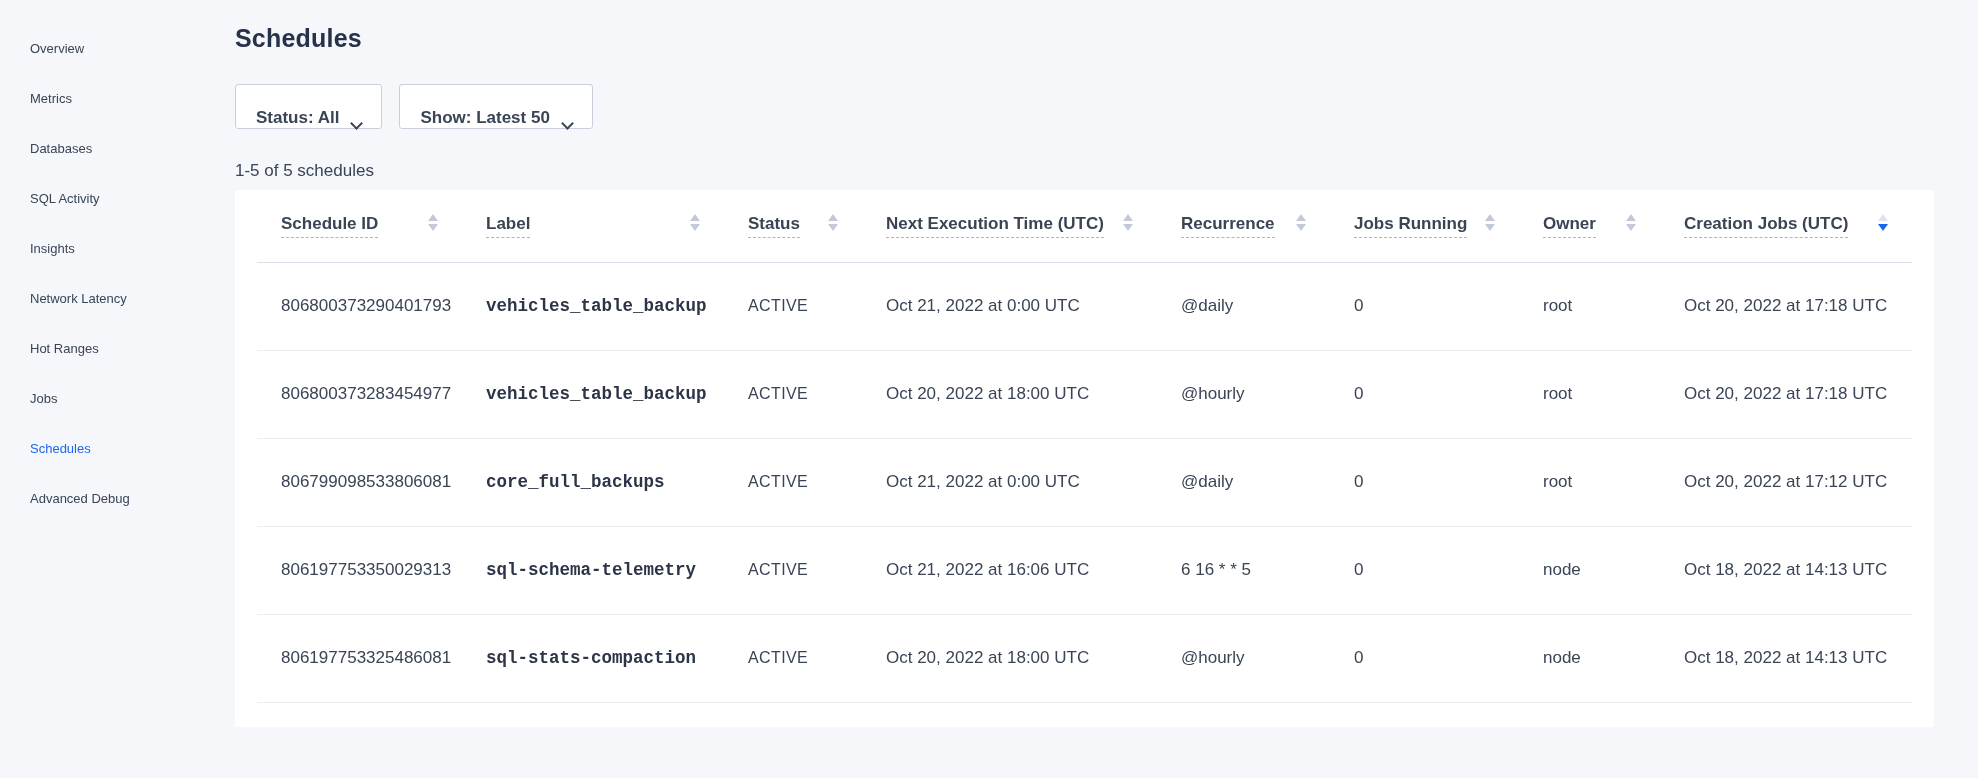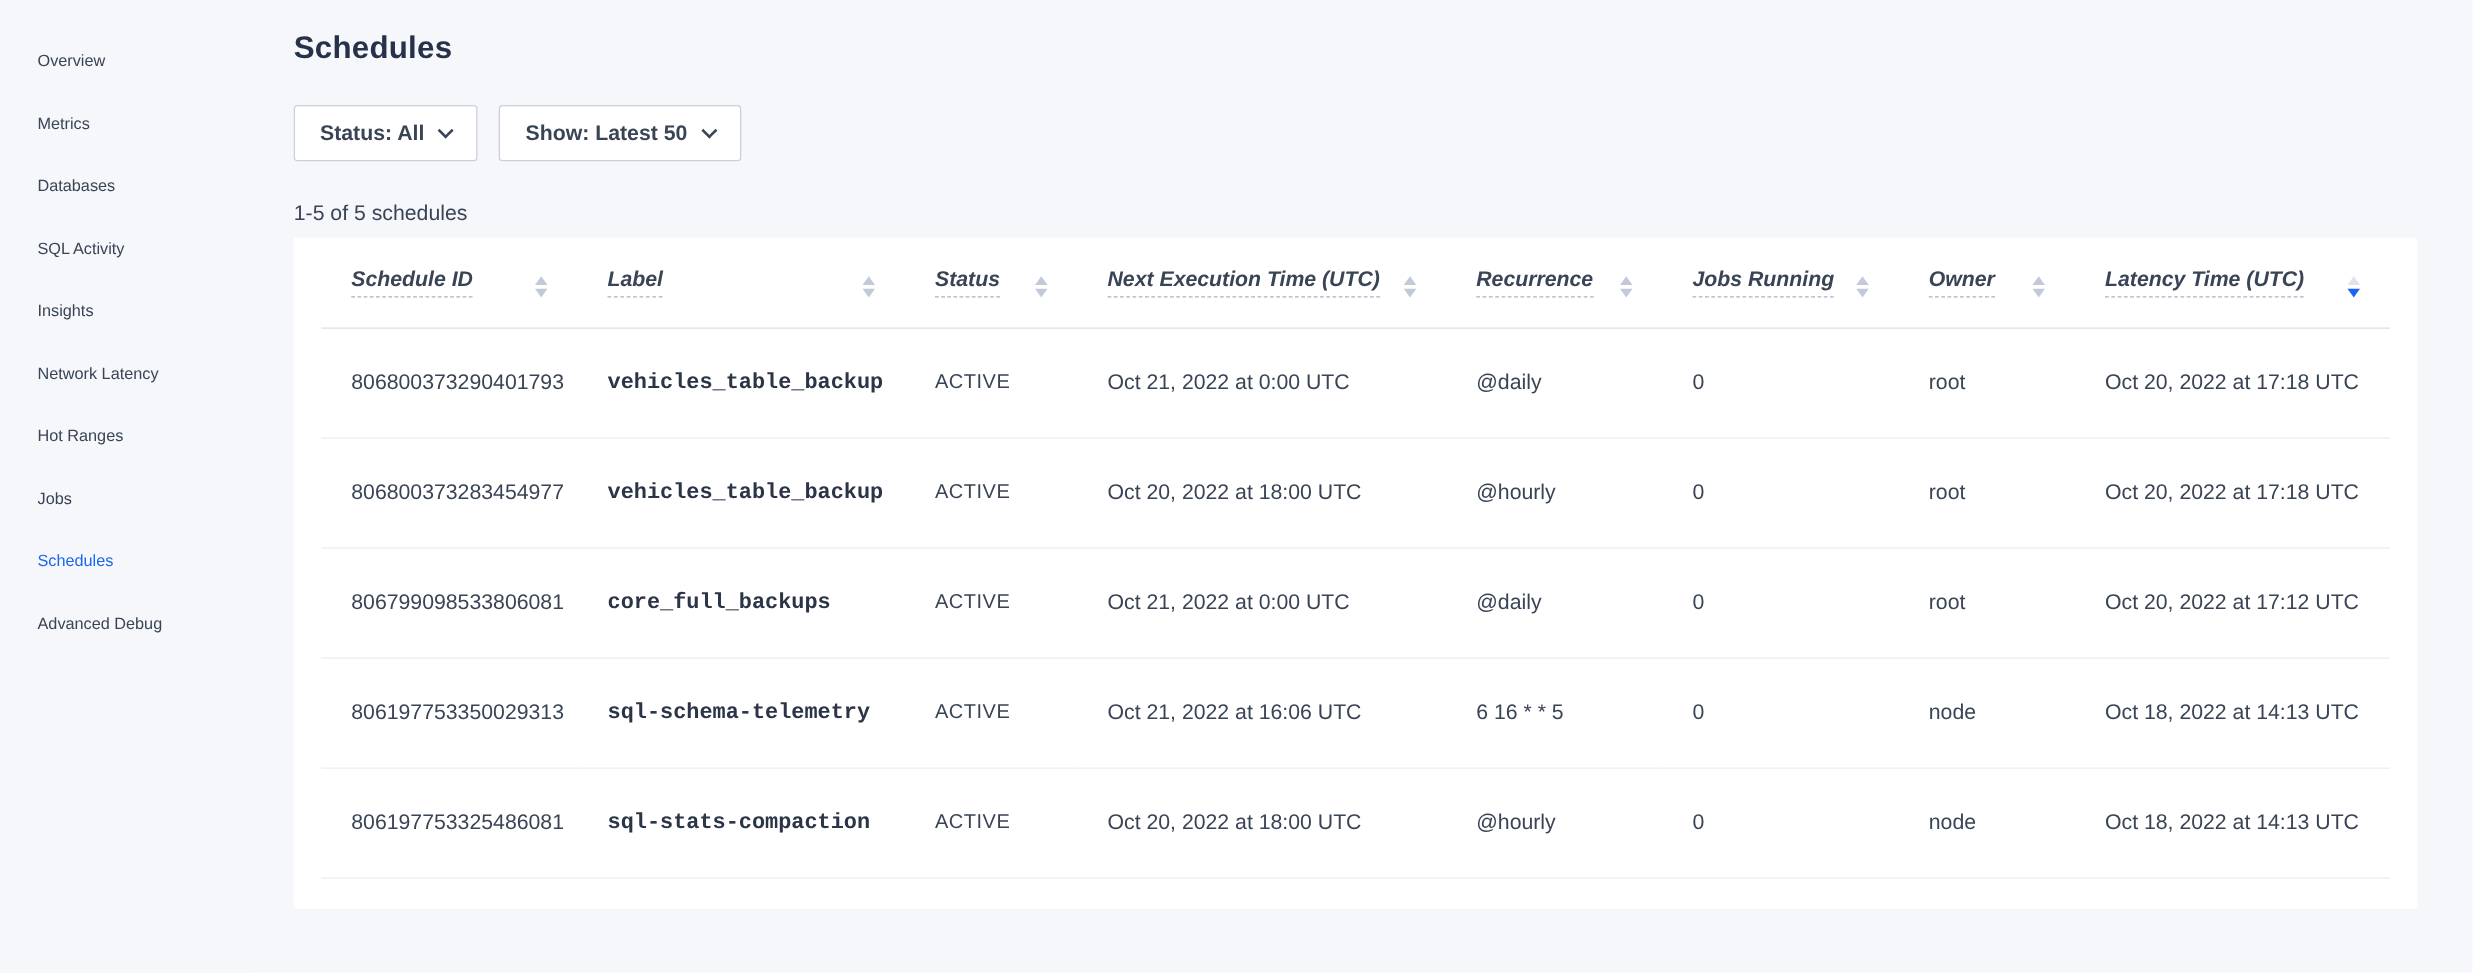--- a/index.html
+++ b/index.html
@@ -20,42 +20,42 @@
   }
   .nav-item.active { color:#1b66f0; }
 
   
   .main { flex:1; padding:24px 44px 0 0; }
   .page-title { font-size:25px; font-weight:700; color:#26314a; letter-spacing:0.2px; }
 
   .filters { display:flex; gap:17px; margin-top:31px; }
   .dropdown {
     height:45px; background:#ffffff; border:1px solid #c9d0dc; border-radius:3px;
-    display:inline-flex; align-items:center; padding:0 20px;
+    display:inline-flex; align-items:flex-end; padding:0 20px;
     font-size:17px; font-weight:700; color:#394455; cursor:pointer;
   }
   .caret {
     width:9px; height:9px; margin-left:13px; margin-top:-4px;
     border-right:2px solid #394455; border-bottom:2px solid #394455;
     transform:rotate(45deg); display:inline-block;
   }
 
   .results-count { margin-top:32px; font-size:17px; color:#394455; }
 
   
   .card {
     margin-top:9px; width:1699px; background:#ffffff; border-radius:3px;
     padding:0 22px 24px 22px;
   }
   table { width:100%; border-collapse:collapse; table-layout:fixed; }
   th, td { text-align:left; padding:0 24px 0 24px; vertical-align:middle; overflow:hidden; white-space:nowrap; }
   thead th { height:72px; border-bottom:1px solid #d9dfe9; }
   tbody td { height:88px; border-bottom:1px solid #e9edf4; font-size:17px; color:#394455; }
 
-  .th-inner { display:flex; align-items:flex-end; justify-content:space-between;font-style:italic; }
+  .th-inner { display:flex; align-items:flex-start; justify-content:space-between; }
   .th-label {
     font-size:17px; font-weight:700; color:#394455;
     border-bottom:1px dashed #a9b3c4; padding-bottom:3px;
   }
   .sort { display:inline-flex; flex-direction:column; gap:3px; cursor:pointer; padding-left:8px; }
   .tri-up   { width:0; height:0; border-left:5px solid transparent; border-right:5px solid transparent; border-bottom:7px solid #c2c9d9; }
   .tri-down { width:0; height:0; border-left:5px solid transparent; border-right:5px solid transparent; border-top:7px solid #c2c9d9; }
   .sorted-desc .tri-up   { border-bottom-color:#dee3ee; }
   .sorted-desc .tri-down { border-top-color:#1b66f0; }
 
@@ -172,21 +172,21 @@
                 <div class="th-inner">
                   <span class="th-label">Owner</span>
                   <span class="sort">
                     <span class="tri-up"></span>
                     <span class="tri-down"></span>
                   </span>
                 </div>
               </th>
             <th>
                 <div class="th-inner">
-                  <span class="th-label">Latency Time (UTC)</span>
+                  <span class="th-label">Creation Jobs (UTC)</span>
                   <span class="sort sorted-desc">
                     <span class="tri-up"></span>
                     <span class="tri-down"></span>
                   </span>
                 </div>
               </th>
           </tr>
         </thead>
         <tbody>
           <tr>

